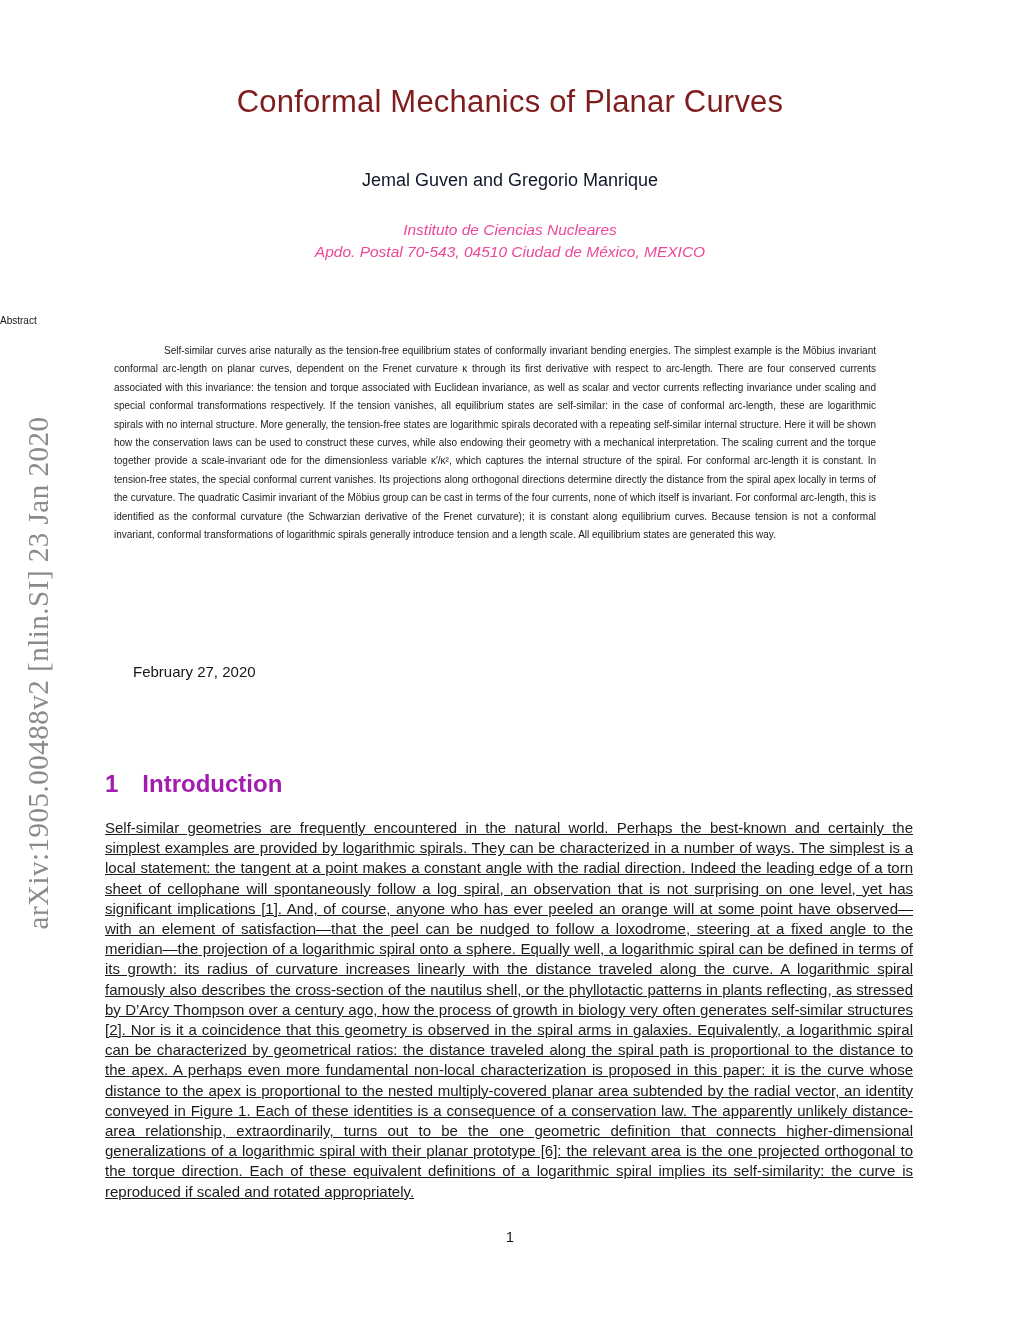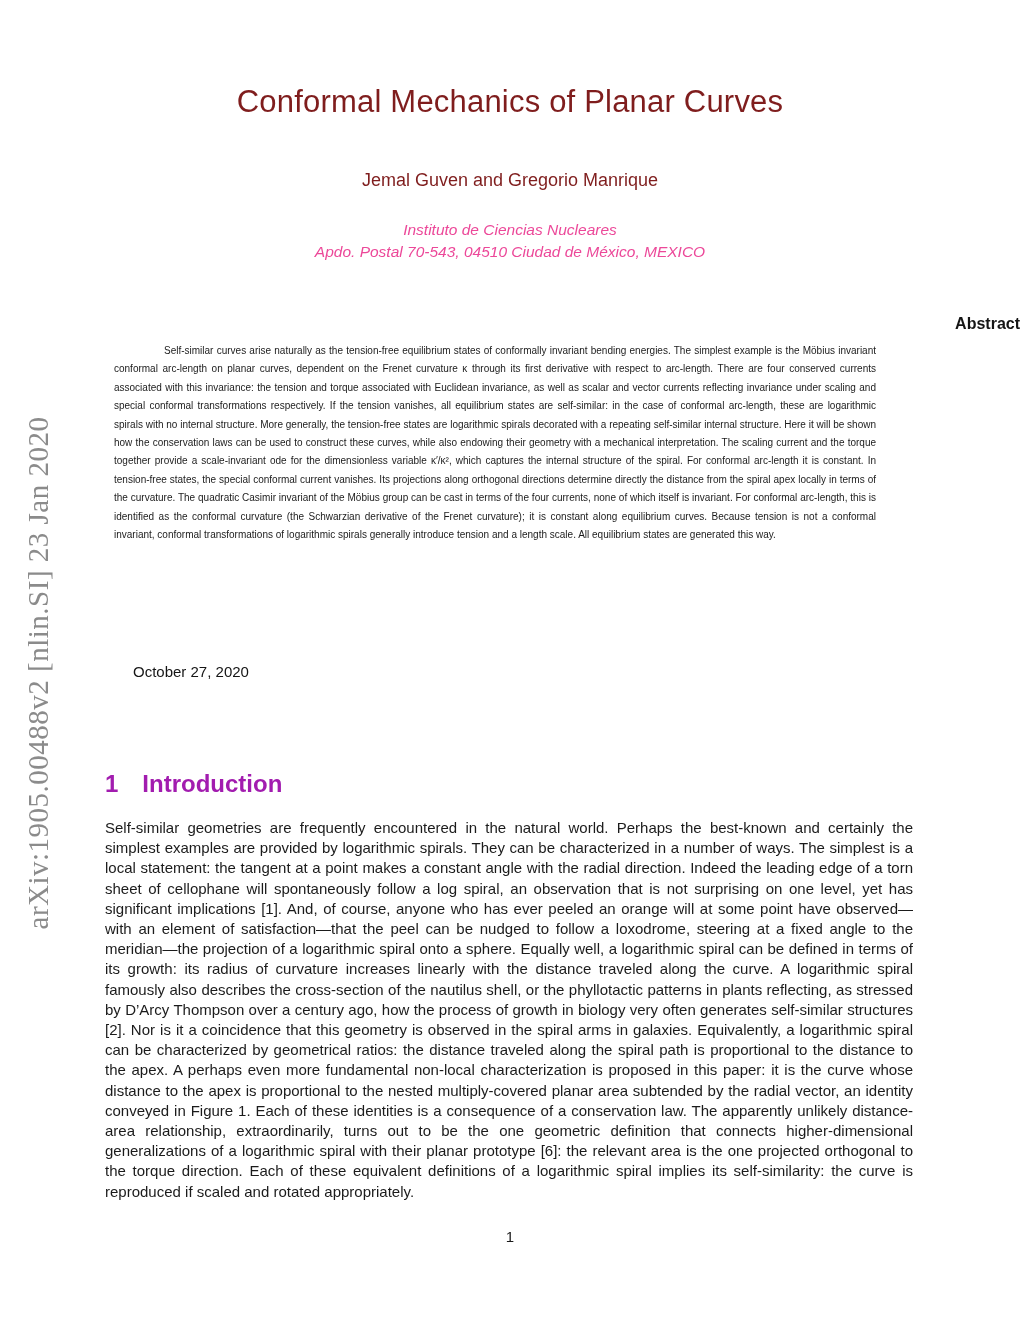--- a/index.html
+++ b/index.html
@@ -47,43 +47,43 @@
     color: #7f1d1d;
   }
 
   .authors {
     position: absolute;
     top: 170px;
     left: 0;
     width: 100%;
     text-align: center;
     font-size: 18px;
-    color: #7f1d1d;
+    color: #0f172a;
   }
 
   .affiliation {
     position: absolute;
     top: 219px;
     left: 0;
     width: 100%;
     text-align: center;
     font-size: 15.5px;
     font-style: italic;
     line-height: 22px;
     color: #ec4899;
   }
 
   .abstract-heading {
     position: absolute;
     top: 315px;
     left: 0;
     width: 100%;
-    text-align: right;
-    font-size: 16px;
-    font-weight: bold;
+    text-align: left;
+    font-size: 10px;
+    font-weight: normal;
   }
 
   .abstract-body {
     position: absolute;
     top: 342px;
     left: 114px;
     width: 762px;
     font-size: 10px;
     line-height: 18.4px;
     text-align: justify;
@@ -121,20 +121,21 @@
 
   .intro-paragraph {
     position: absolute;
     top: 818px;
     left: 105px;
     width: 808px;
     font-size: 15px;
     line-height: 20.2px;
     text-align: justify;
     color: #1b1b1b;
+    text-decoration: underline;
   }
 
   .page-number {
     position: absolute;
     top: 1228px;
     left: 0;
     width: 100%;
     text-align: center;
     font-size: 15px;
     color: #1a1a1a;
@@ -155,21 +156,21 @@
 
   <div class="affiliation">
     <div>Instituto de Ciencias Nucleares</div>
     <div>Apdo. Postal 70-543, 04510 Ciudad de México, MEXICO</div>
   </div>
 
   <div class="abstract-heading">Abstract</div>
 
   <div class="abstract-body">Self-similar curves arise naturally as the tension-free equilibrium states of conformally invariant bending energies. The simplest example is the Möbius invariant conformal arc-length on planar curves, dependent on the Frenet curvature κ through its first derivative with respect to arc-length. There are four conserved currents associated with this invariance: the tension and torque associated with Euclidean invariance, as well as scalar and vector currents reflecting invariance under scaling and special conformal transformations respectively. If the tension vanishes, all equilibrium states are self-similar: in the case of conformal arc-length, these are logarithmic spirals with no internal structure. More generally, the tension-free states are logarithmic spirals decorated with a repeating self-similar internal structure. Here it will be shown how the conservation laws can be used to construct these curves, while also endowing their geometry with a mechanical interpretation. The scaling current and the torque together provide a scale-invariant ode for the dimensionless variable κ′/κ², which captures the internal structure of the spiral. For conformal arc-length it is constant. In tension-free states, the special conformal current vanishes. Its projections along orthogonal directions determine directly the distance from the spiral apex locally in terms of the curvature. The quadratic Casimir invariant of the Möbius group can be cast in terms of the four currents, none of which itself is invariant. For conformal arc-length, this is identified as the conformal curvature (the Schwarzian derivative of the Frenet curvature); it is constant along equilibrium curves. Because tension is not a conformal invariant, conformal transformations of logarithmic spirals generally introduce tension and a length scale. All equilibrium states are generated this way.</div>
 
-  <div class="dateline">October 27, 2020</div>
+  <div class="dateline">February 27, 2020</div>
 
 
   <div class="section-heading">
     <span class="sec-num">1</span><span>Introduction</span>
   </div>
 
   <div class="intro-paragraph">Self-similar geometries are frequently encountered in the natural world.  Perhaps the best-known and certainly the simplest examples are provided by logarithmic spirals.  They can be characterized in a number of ways.  The simplest is a local statement: the tangent at a point makes a constant angle with the radial direction.  Indeed the leading edge of a torn sheet of cellophane will spontaneously follow a log spiral, an observation that is not surprising on one level, yet has significant implications [1].  And, of course, anyone who has ever peeled an orange will at some point have observed—with an element of satisfaction—that the peel can be nudged to follow a loxodrome, steering at a fixed angle to the meridian—the projection of a logarithmic spiral onto a sphere.  Equally well, a logarithmic spiral can be defined in terms of its growth: its radius of curvature increases linearly with the distance traveled along the curve.  A logarithmic spiral famously also describes the cross-section of the nautilus shell, or the phyllotactic patterns in plants reflecting, as stressed by D’Arcy Thompson over a century ago, how the process of growth in biology very often generates self-similar structures [2].  Nor is it a coincidence that this geometry is observed in the spiral arms in galaxies.  Equivalently, a logarithmic spiral can be characterized by geometrical ratios: the distance traveled along the spiral path is proportional to the distance to the apex.  A perhaps even more fundamental non-local characterization is proposed in this paper: it is the curve whose distance to the apex is proportional to the nested multiply-covered planar area subtended by the radial vector, an identity conveyed in Figure 1.  Each of these identities is a consequence of a conservation law.  The apparently unlikely distance-area relationship, extraordinarily, turns out to be the one geometric definition that connects higher-dimensional generalizations of a logarithmic spiral with their planar prototype [6]: the relevant area is the one projected orthogonal to the torque direction.  Each of these equivalent definitions of a logarithmic spiral implies its self-similarity: the curve is reproduced if scaled and rotated appropriately.</div>
 
   <div class="page-number">1</div>
 

